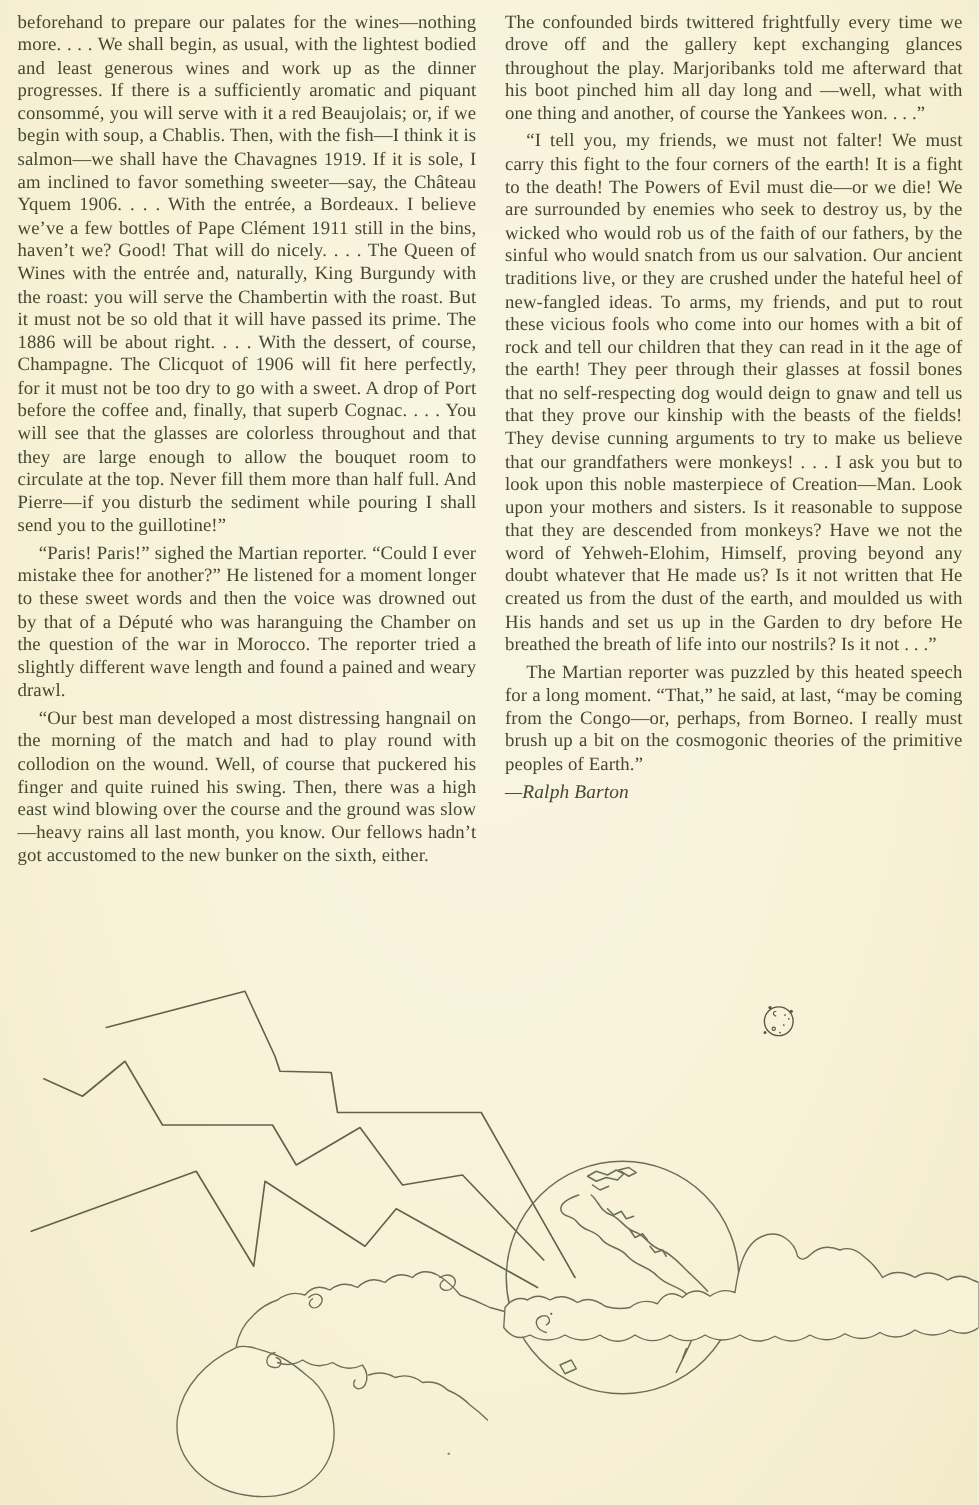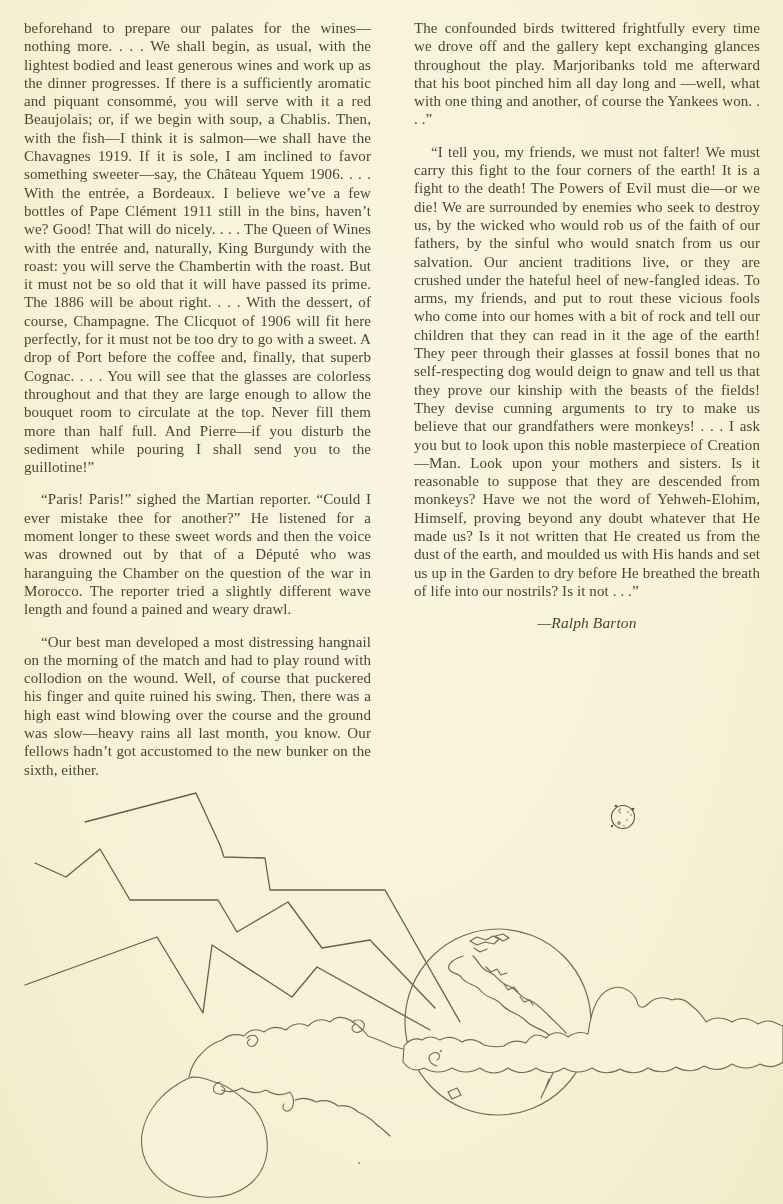--- a/index.html
+++ b/index.html
@@ -9,40 +9,41 @@
     font-family:"Liberation Serif", serif;
     color:#454833;
   }
   .col{
     position:absolute;top:5px;
     text-align:justify;
     font-size:15px;line-height:18.3px;letter-spacing:0.1px;
   }
   #col-left{left:10px;width:375px;}
   #col-right{left:400px;width:374px;}
-  .col p{margin:14px;padding:0;}
+  .col p{margin:4px;padding:0;}
   .col p.indent{text-indent:17px;}
   .signature{
-    font-style:italic;text-align:center;padding-right:4px;margin-top:1px;
+    font-style:italic;text-align:left;padding-right:4px;margin-top:1px;
     font-size:15.5px;
   }
   #illustration{position:absolute;left:0;top:780px;width:783px;height:424px;}
 </style>
 </head>
 <body>
 
 <div class="col" id="col-left">
   <p>beforehand to prepare our palates for the wines—nothing more. . . .  We shall begin, as usual, with the lightest bodied and least generous wines and work up as the dinner progresses.  If there is a sufficiently aromatic and piquant consommé, you will serve with it a red Beaujolais; or, if we begin with soup, a Chablis.  Then, with the fish—I think it is salmon—we shall have the Chavagnes 1919.  If it is sole, I am inclined to favor something sweeter—say, the Château Yquem 1906. . . .  With the entrée, a Bordeaux.  I believe we’ve a few bottles of Pape Clément 1911 still in the bins, haven’t we?  Good! That will do nicely. . . .  The Queen of Wines with the entrée and, naturally, King Burgundy with the roast: you will serve the Chambertin with the roast.  But it must not be so old that it will have passed its prime. The 1886 will be about right. . . . With the dessert, of course, Champagne.  The Clicquot of 1906 will fit here perfectly, for it must not be too dry to go with a sweet.  A drop of Port before the coffee and, finally, that superb Cognac. . . . You will see that the glasses are colorless throughout and that they are large enough to allow the bouquet room to circulate at the top.  Never fill them more than half full.  And Pierre—if you disturb the sediment while pouring I shall send you to the guillotine!”</p>
   <p class="indent">“Paris!  Paris!” sighed the Martian reporter. “Could I ever mistake thee for another?”  He listened for a moment longer to these sweet words and then the voice was drowned out by that of a Député who was haranguing the Chamber on the question of the war in Morocco.  The reporter tried a slightly different wave length and found a pained and weary drawl.</p>
   <p class="indent">“Our best man developed a most distressing hangnail on the morning of the match and had to play round with collodion on the wound.  Well, of course that puckered his finger and quite ruined his swing.  Then, there was a high east wind blowing over the course and the ground was slow—heavy rains all last month, you know.  Our fellows hadn’t got accustomed to the new bunker on the sixth, either.</p>
 </div>
 
 <div class="col" id="col-right">
   <p>The confounded birds twittered frightfully every time we drove off and the gallery kept exchanging glances throughout the play.  Marjoribanks told me afterward that his boot pinched him all day long and —well, what with one thing and another, of course the Yankees won. . . .”</p>
   <p class="indent">“I tell you, my friends, we must not falter!  We must carry this fight to the four corners of the earth! It is a fight to the death!  The Powers of Evil must die—or we die!  We are surrounded by enemies who seek to destroy us, by the wicked who would rob us of the faith of our fathers, by the sinful who would snatch from us our salvation.  Our ancient traditions live, or they are crushed under the hateful heel of new-fangled ideas.  To arms, my friends, and put to rout these vicious fools who come into our homes with a bit of rock and tell our children that they can read in it the age of the earth!  They peer through their glasses at fossil bones that no self-respecting dog would deign to gnaw and tell us that they prove our kinship with the beasts of the fields!  They devise cunning arguments to try to make us believe that our grandfathers were monkeys! . . . I ask you but to look upon this noble masterpiece of Creation—Man.  Look upon your mothers and sisters.  Is it reasonable to suppose that they are descended from monkeys?  Have we not the word of Yehweh-Elohim, Himself, proving beyond any doubt whatever that He made us?  Is it not written that He created us from the dust of the earth, and moulded us with His hands and set us up in the Garden to dry before He breathed the breath of life into our nostrils?  Is it not . . .”</p>
+  <p class="indent">The Martian reporter was puzzled by this heated speech for a long moment.  “That,” he said, at last, “may be coming from the Congo—or, perhaps, from Borneo.  I really must brush up a bit on the cosmogonic theories of the primitive peoples of Earth.”</p>
   <p class="signature">—Ralph Barton</p>
 </div>
 
 <svg id="illustration" viewBox="0 780 783 424" xmlns="http://www.w3.org/2000/svg" aria-label="Lightning bolts zigzag down from the upper left toward the Earth (the Americas visible), which is wreathed in puffy clouds; a small spotted moon doodle floats above">
 
   <g fill="none" stroke="#5f6349" stroke-width="1.3" stroke-linejoin="round" stroke-linecap="round">
     <polyline points="85,822 196,793 220,845 224,857 265,858 270,890 385,890 460,1022"></polyline>
     <polyline points="35,863 66,877 100,849 130,900 218,900 237,932 288,902 322,948 370,940 435,1008"></polyline>
     <polyline points="25,985 157,937 203,1013 212,945 292,997 317,967 430,1030"></polyline>
   </g>

